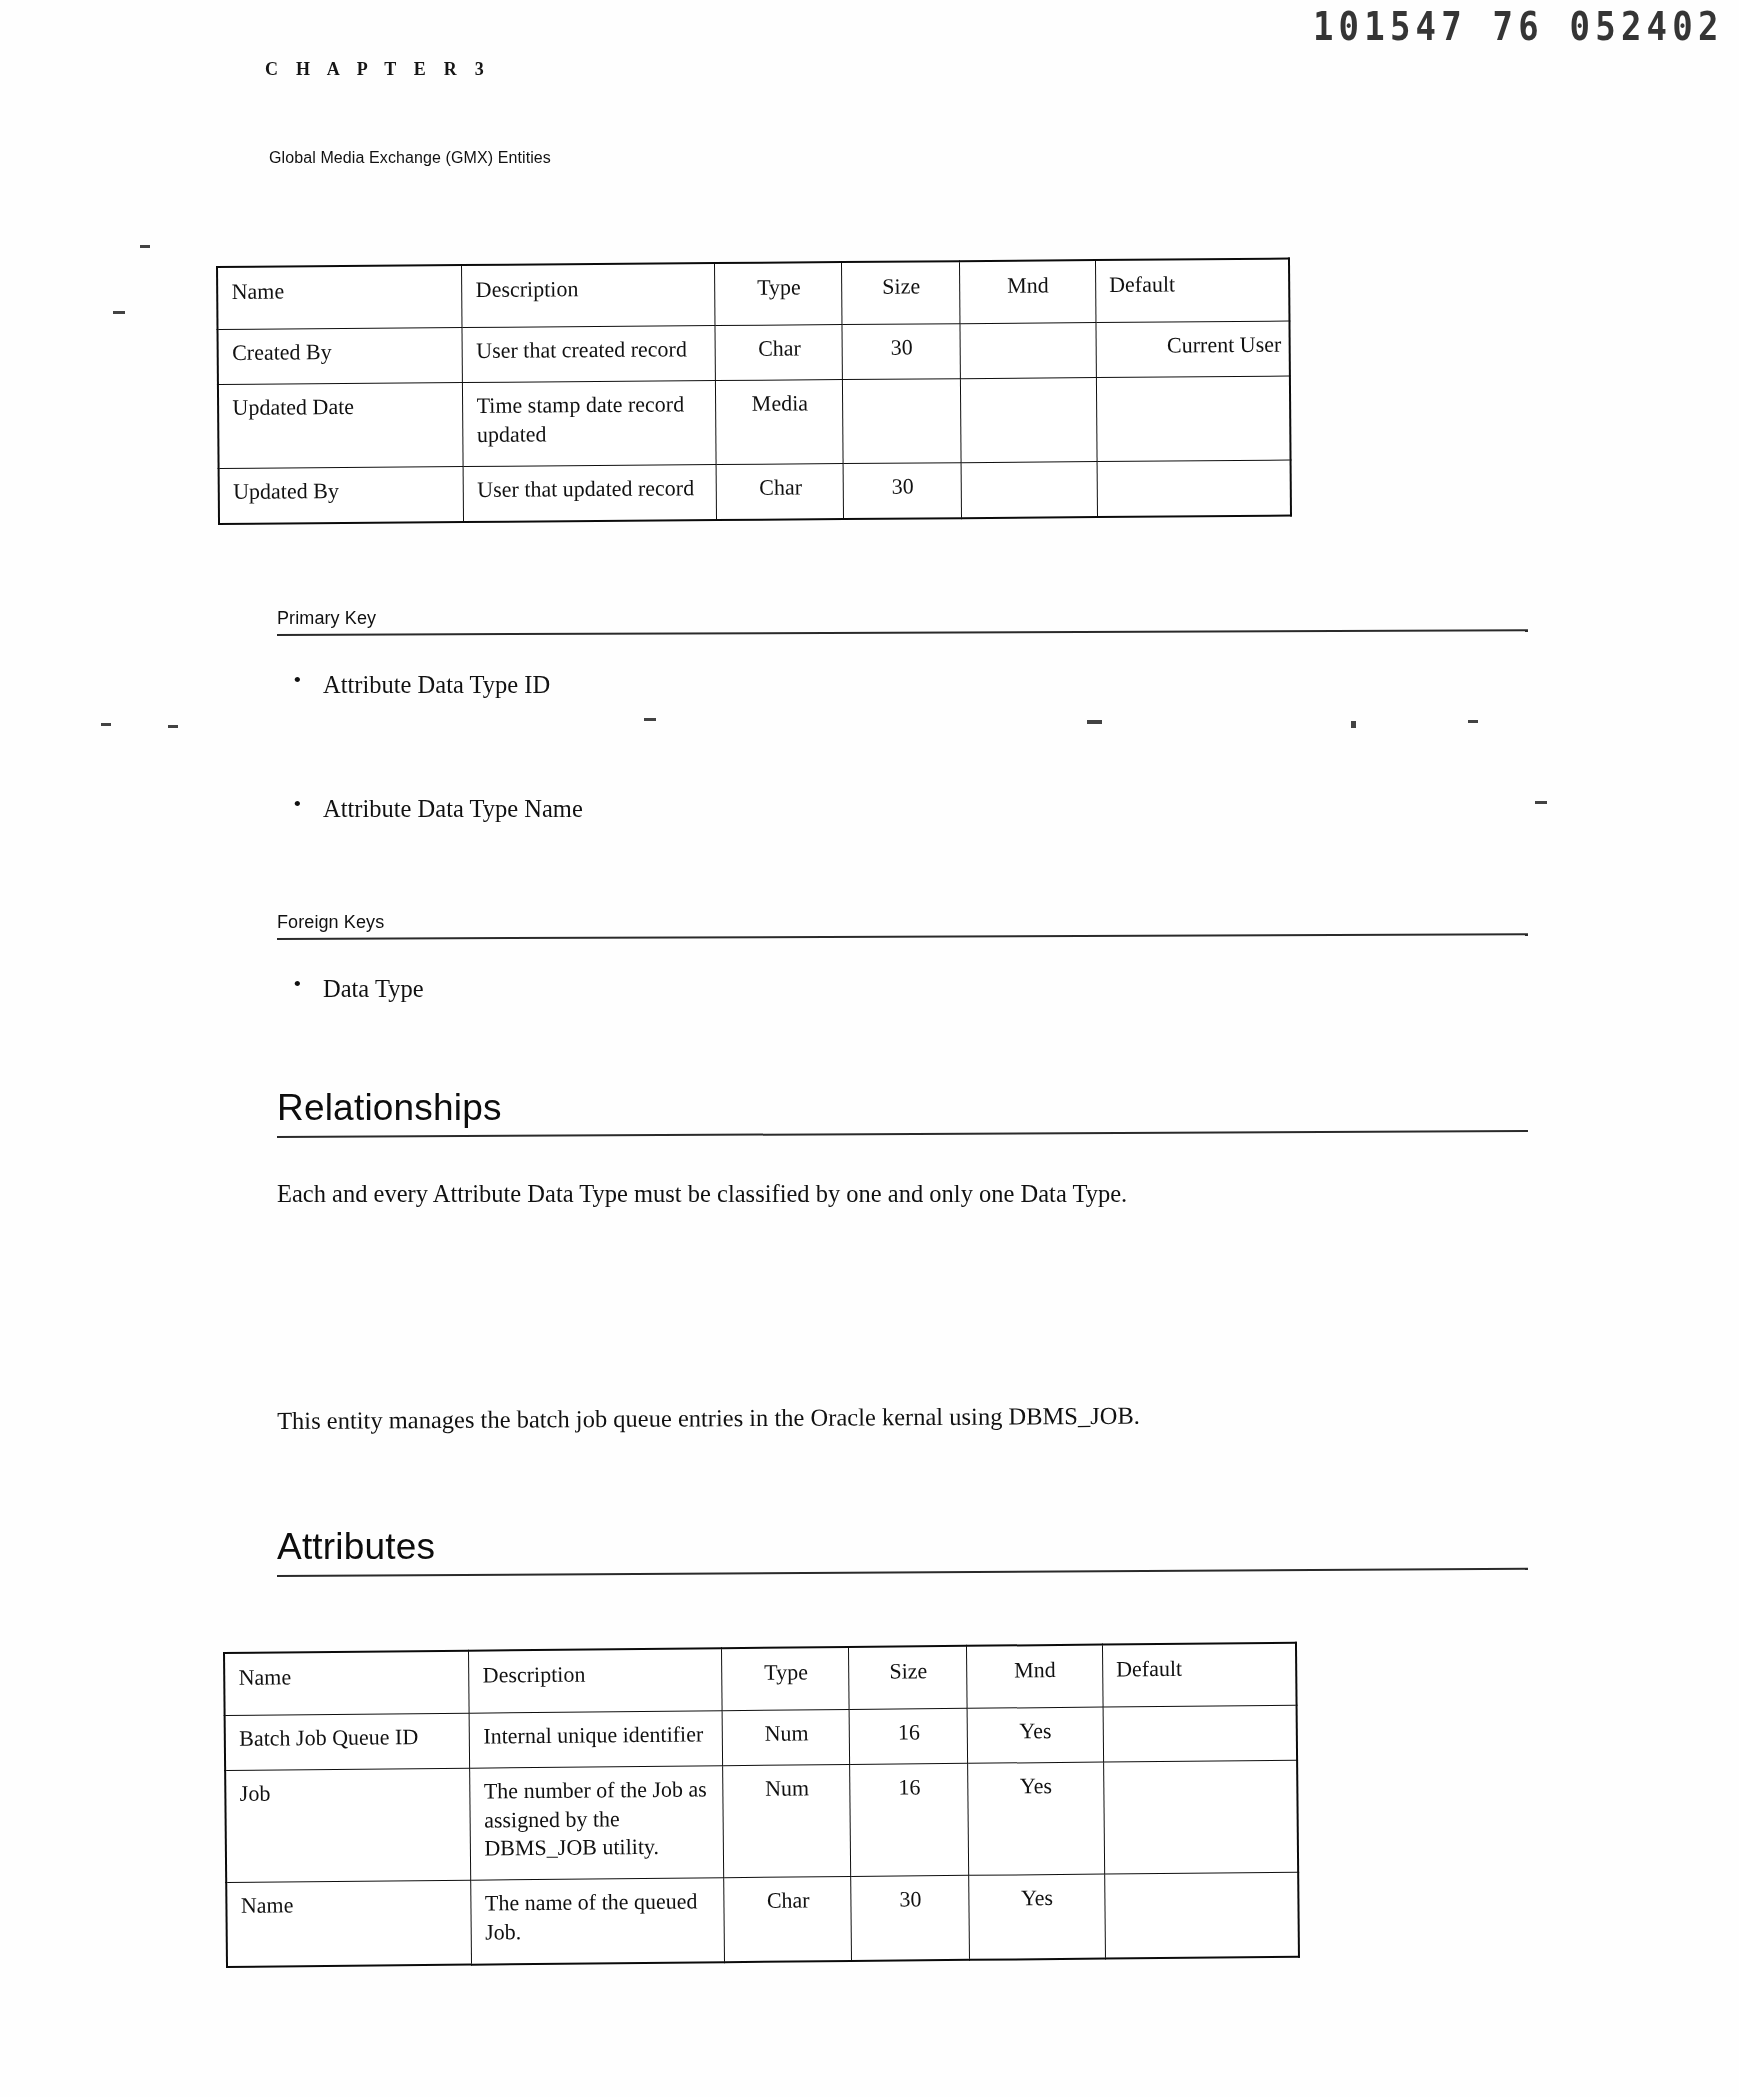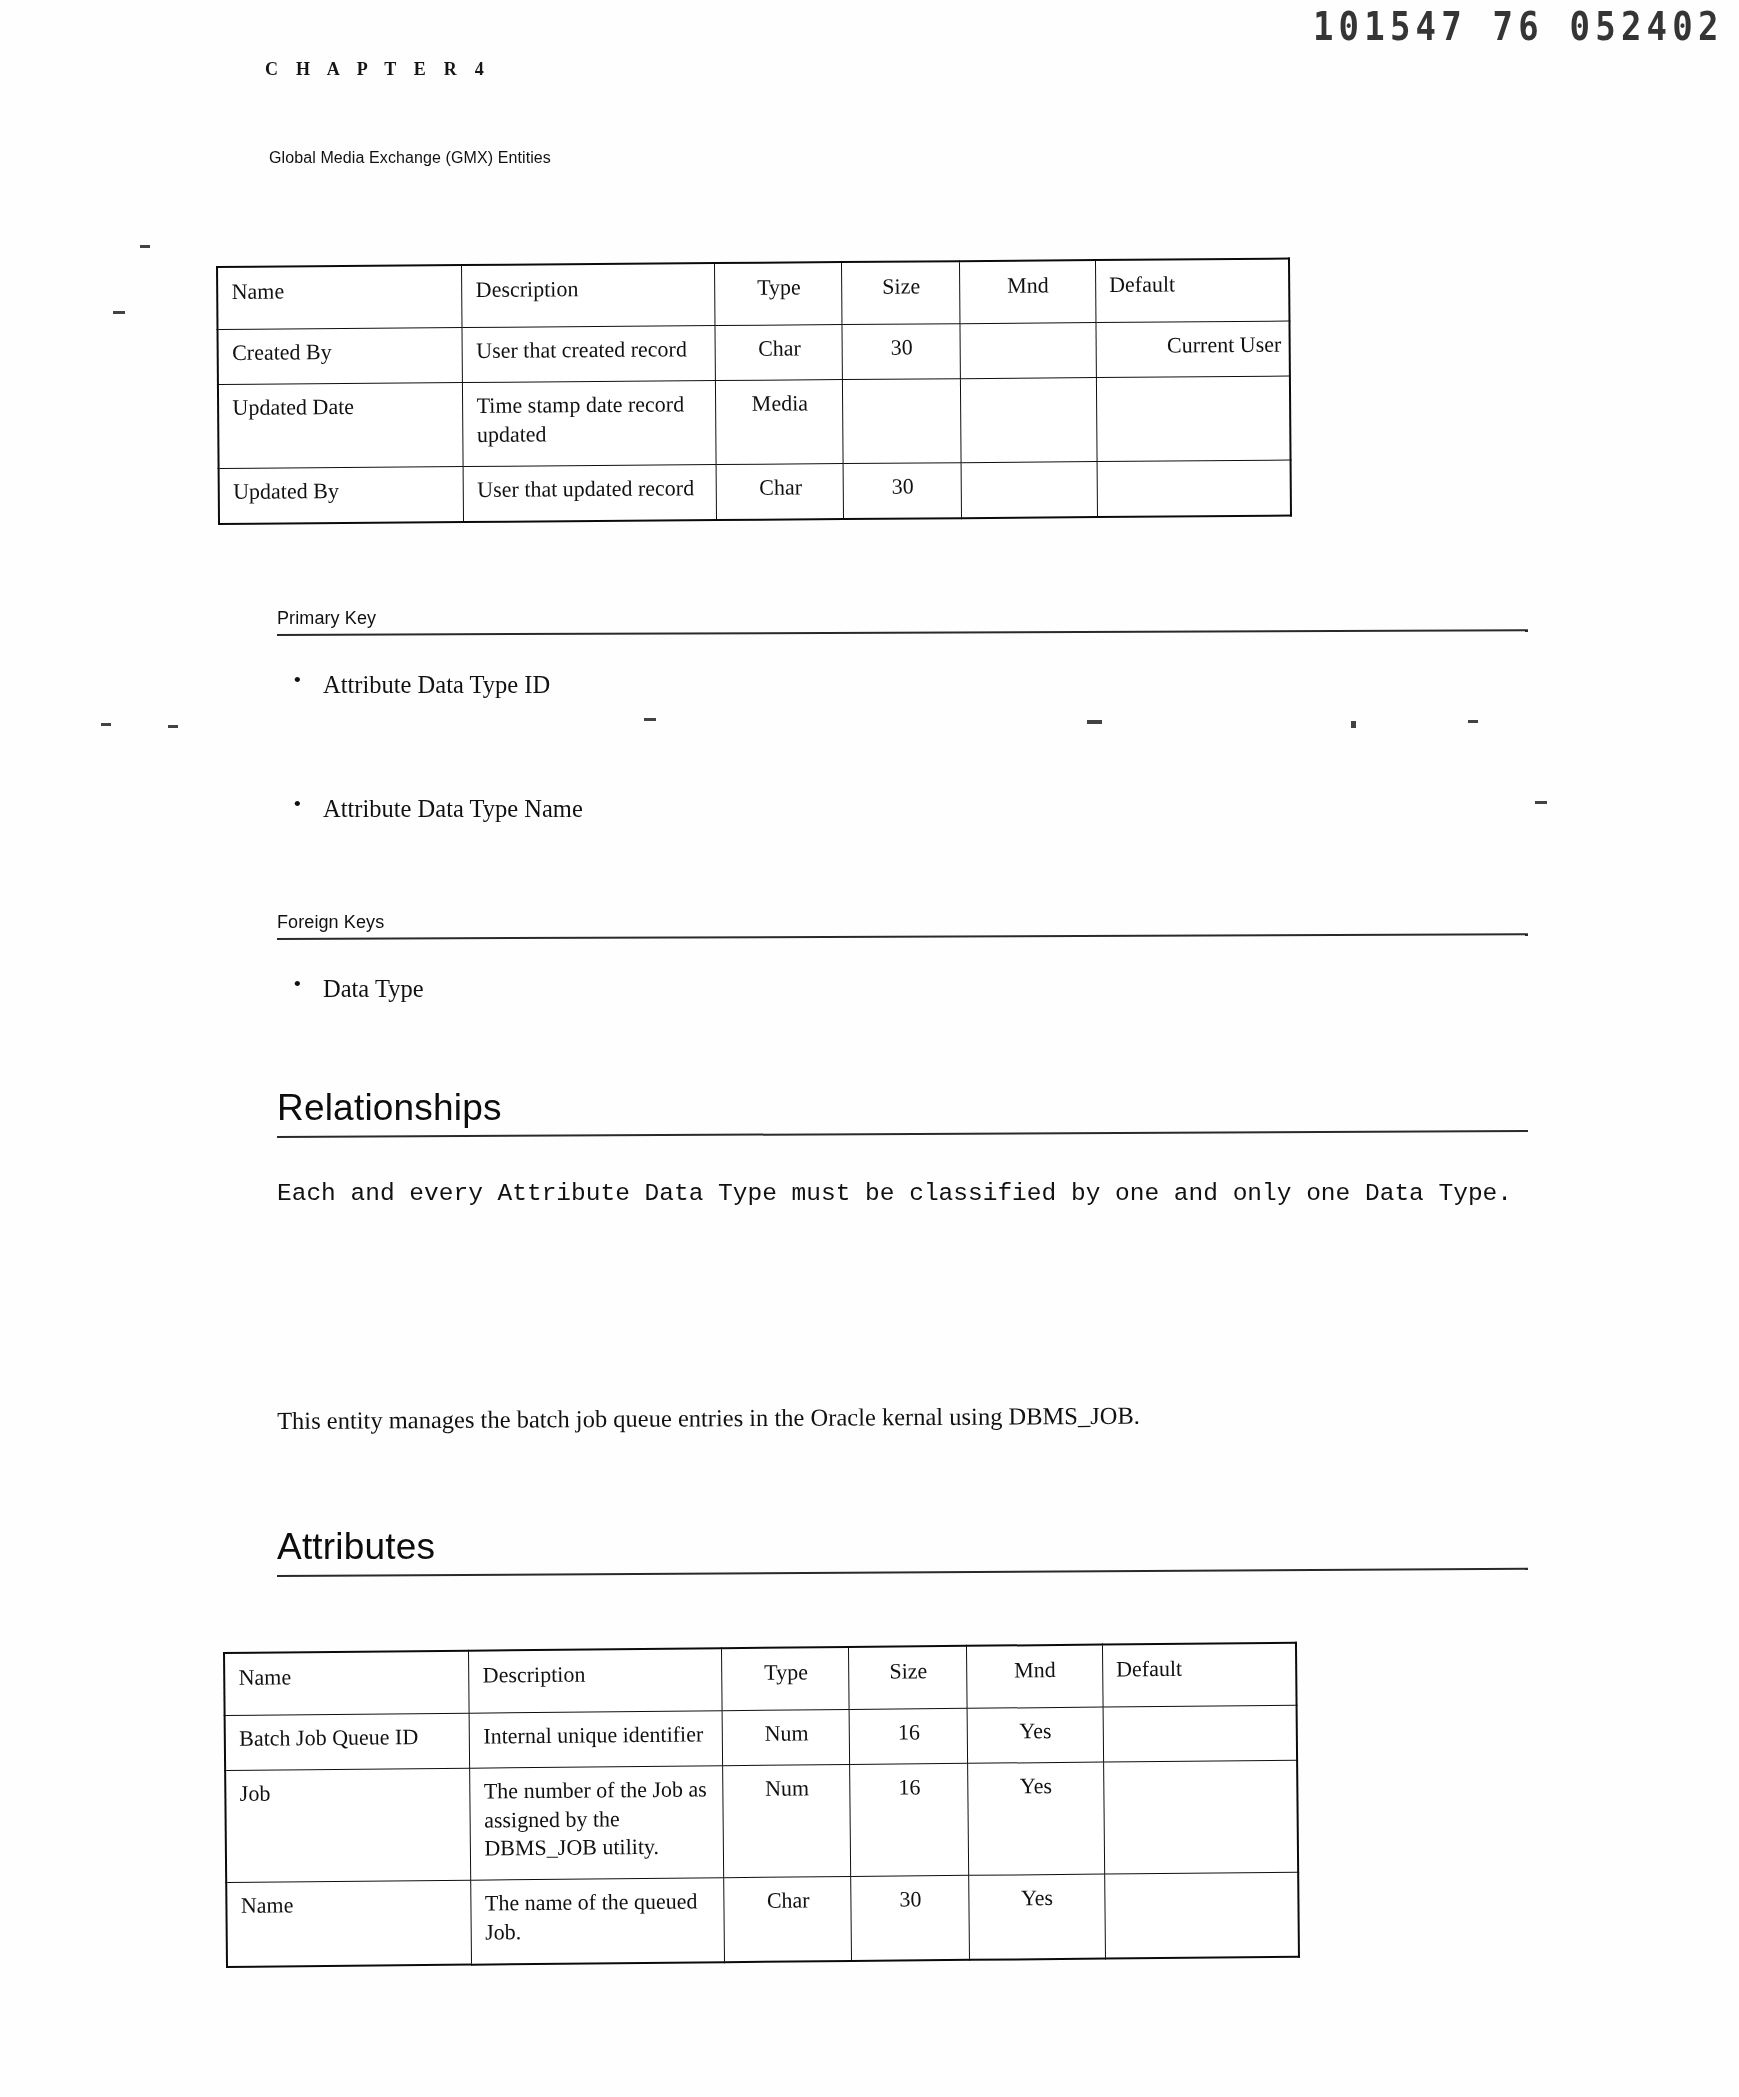--- a/index.html
+++ b/index.html
@@ -191,21 +191,21 @@
   <div class="speck" style="left:101px; top:723px; width:10.4px; height:3px;"></div>
   <div class="speck" style="left:168px; top:725px; width:10.4px; height:3px;"></div>
   <div class="speck" style="left:644px; top:718px; width:12px; height:3px;"></div>
   <div class="speck" style="left:1087px; top:720px; width:15px; height:3.7px;"></div>
   <div class="speck" style="left:1351px; top:721px; width:5.2px; height:6.7px;"></div>
   <div class="speck" style="left:1468px; top:720px; width:10.4px; height:3px;"></div>
   <div class="speck" style="left:1535px; top:801px; width:12px; height:3px;"></div>
 
   <div class="scan-stamp">101547 76 052402</div>
 
-  <div class="chapter-label">C H A P T E R   4</div>
+  <div class="chapter-label">C H A P T E R   3</div>
 
   <div class="running-head">Global Media Exchange (GMX) Entities</div>
 
   <div class="col" style="left:216px; top:266px; width:1086px; transform: rotate(-0.45deg); transform-origin: left top;">
     <table class="attr-table">
       <thead>
         <tr>
           <th class="c-name">Name</th>
           <th class="c-desc">Description</th>
           <th class="c-type">Type</th>
@@ -271,21 +271,21 @@
     <ul class="bullets" style="margin-top:34px;">
       <li>
         <span>Data Type</span>
       </li>
     </ul>
   </div>
 
   <div class="col" style="top:1087px;">
     <div class="section-head">Relationships</div>
     <div class="rule" style="transform: rotate(-0.28deg); transform-origin:left center;"></div>
-    <div class="body-para" style="margin-top:39px;font-family:Liberation Mono, monospace;">Each and every Attribute Data Type must be classified by one and only one Data Type.</div>
+    <div class="body-para" style="margin-top:39px;">Each and every Attribute Data Type must be classified by one and only one Data Type.</div>
   </div>
 
 
   <div class="col" style="top:1404px; transform: rotate(-0.35deg); transform-origin:left top;">
     <div class="body-para">This entity manages the batch job queue entries in the Oracle kernal using DBMS_JOB.</div>
   </div>
 
   <div class="col" style="top:1526px;">
     <div class="section-head">Attributes</div>
     <div class="rule" style="transform: rotate(-0.33deg); transform-origin:left center;"></div>

